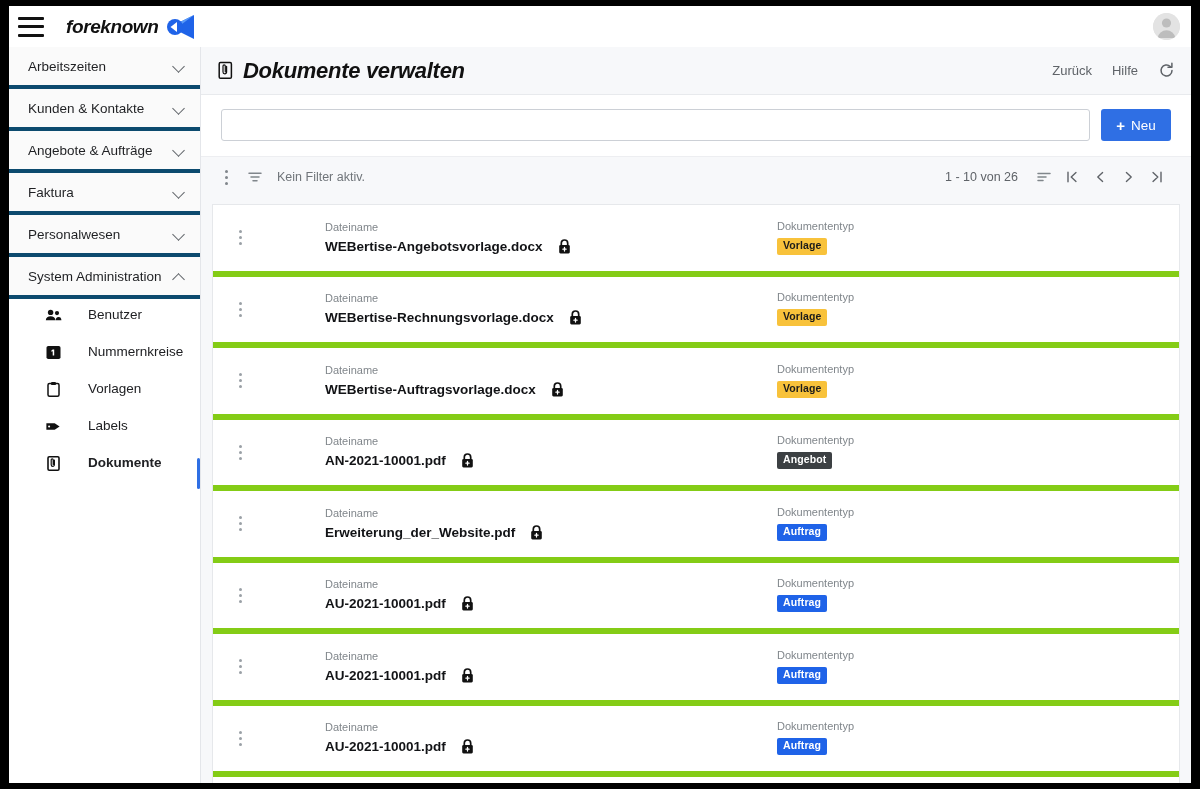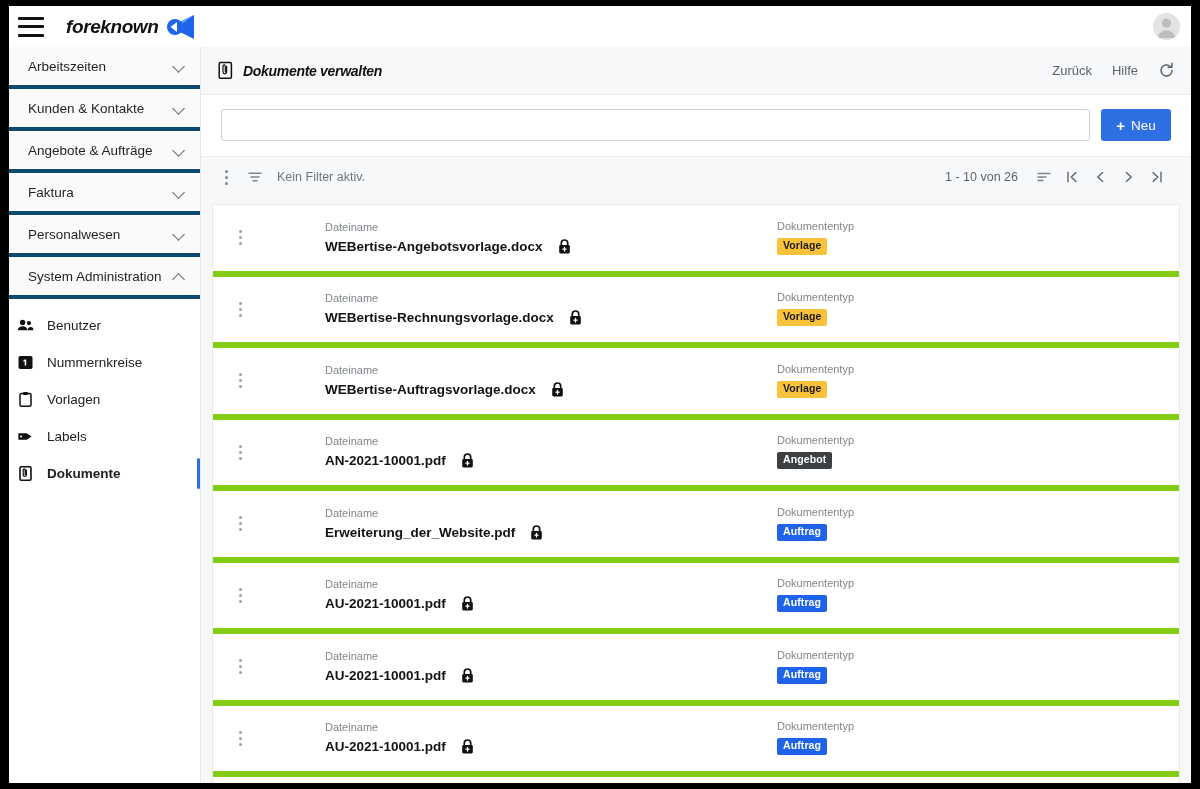--- a/index.html
+++ b/index.html
@@ -71,22 +71,22 @@
     width: 8px; height: 8px;
     border-right: 1.6px solid #5f6368;
     border-bottom: 1.6px solid #5f6368;
     transform: rotate(45deg);
   }
   .chev.up::before { transform: rotate(-135deg); top: 3px; }
 
   .sub-list { padding-top: 8px; background: #ffffff; }
   .sub-item {
     height: 37px;
-    display: flex; align-items: center; gap: 13px;
-    padding-left: 8px;
+    display: flex; gap: 26px;
+    padding-left: 36px;
     position: relative;
     cursor: pointer;
   }
   .sub-item-label { font-size: 13.5px; color: #202124; }
   .sub-item.active .sub-item-label { font-weight: 700; }
   .sub-item.active::after {
     content: ""; position: absolute; right: 0; top: 3px;
     width: 3px; height: 31px; background: #2f6fe4; border-radius: 2px;
   }
   .sub-icon { width: 17px; height: 17px; flex: none; display: block; }
@@ -100,21 +100,21 @@
   }
   .page-head {
     height: 48px;
     background: #f7f8fa;
     display: flex; align-items: center;
     padding: 0 16px 0 16px;
     border-bottom: 1px solid #e8eaed;
   }
   .page-title-wrap { display: flex; align-items: center; gap: 9px; }
   .page-title {
-    font-size: 14px; font-weight: 700; font-style: italic;
+    font-size: 22px; font-weight: 700; font-style: italic;
     letter-spacing: -0.3px; color: #111111;
   }
   .head-actions {
     margin-left: auto; display: flex; align-items: center; gap: 20px;
   }
   .head-link { font-size: 13px; color: #5f6368; cursor: pointer; }
   .refresh-btn { cursor: pointer; display: flex; align-items: center; }
 
   .search-panel {
     background: #ffffff;

